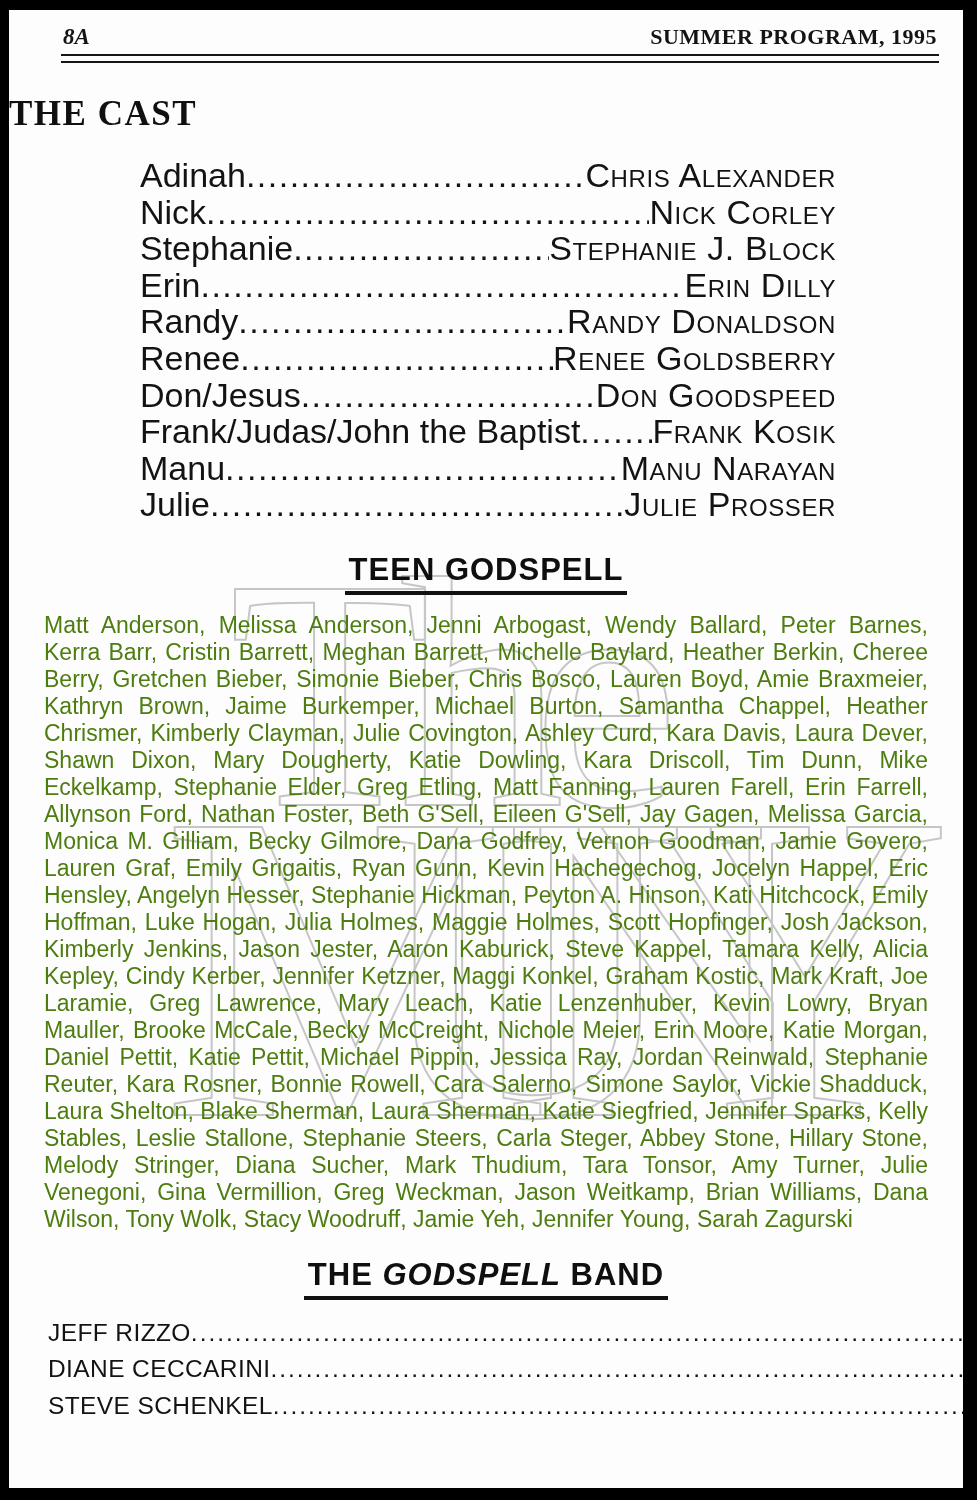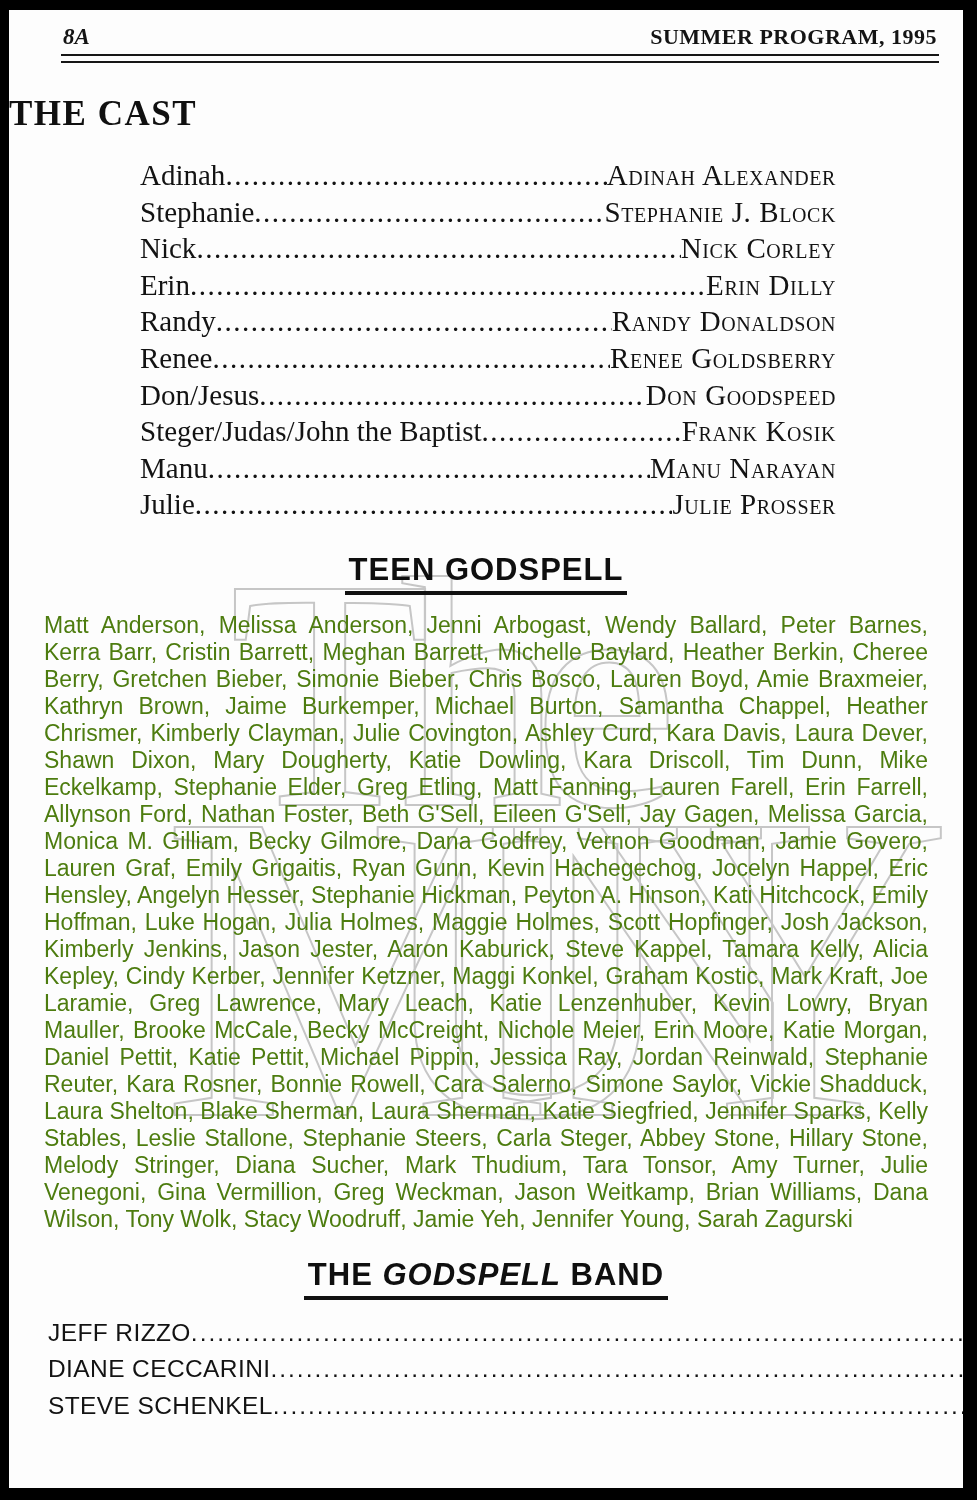--- a/index.html
+++ b/index.html
@@ -13,21 +13,21 @@
   
   .page-header { display:flex; justify-content:space-between; align-items:flex-start; margin:14px 26px 0 54px; color:#141414; }
   .page-number { font:italic 700 23px "Liberation Serif", serif; }
   .header-title { font:600 22px "Liberation Serif", serif; letter-spacing:0.5px; }
   .double-rule { margin:4px 24px 0 52px; height:5px; border-top:2.5px solid #161616; border-bottom:2.5px solid #161616; }
 
   
   .cast-title { margin-top:31px; text-align:left; font:700 35px "Liberation Serif", serif; letter-spacing:1.5px; color:#101010; }
   .cast-list { width:696px; margin:23px 0 0 131px; }
   .leader-row { display:flex; align-items:baseline; color:#131313; }
-  .cast-list .leader-row { font-size:29px; line-height:36.6px; font-family:Liberation Serif, serif; }
+  .cast-list .leader-row { font-size:34px; line-height:36.6px; font-family:Liberation Sans, sans-serif; }
   .cast-actor { font-variant:small-caps; letter-spacing:0.6px; white-space:nowrap; }
   .cast-role { white-space:nowrap; }
   .dots { flex:1 1 auto; min-width:10px; overflow:hidden; white-space:nowrap; }
   .dots::after { content:"...................................................................................................................................................................................................."; letter-spacing:1.5px; }
 
   
   .section-heading { text-align:center; font-family:"Liberation Sans", sans-serif; color:#0f0f0f; }
   .ensemble-heading { margin-top:29px; }
   .underlined { display:inline-block; border-bottom:4px solid #111; padding:0 4px 3px 4px; font:700 31px "Liberation Sans", sans-serif; letter-spacing:1px; }
   .italic-part { font-style:italic;margin-top:16px; }
@@ -61,31 +61,31 @@
         <span class="header-title">SUMMER PROGRAM, 1995</span>
       </div>
       <div class="double-rule"></div>
 
       <div class="cast-title">THE CAST</div>
 
       <div class="cast-list">
         <div class="leader-row">
           <span class="cast-role">Adinah</span>
             <span class="dots"></span>
-            <span class="cast-actor">Adinah Alexander</span>
+            <span class="cast-actor">Chris Alexander</span>
+        </div>
+        <div class="leader-row">
+          <span class="cast-role">Nick</span>
+            <span class="dots"></span>
+            <span class="cast-actor">Nick Corley</span>
         </div>
         <div class="leader-row">
           <span class="cast-role">Stephanie</span>
             <span class="dots"></span>
             <span class="cast-actor">Stephanie J. Block</span>
-        </div>
-        <div class="leader-row">
-          <span class="cast-role">Nick</span>
-            <span class="dots"></span>
-            <span class="cast-actor">Nick Corley</span>
         </div>
         <div class="leader-row">
           <span class="cast-role">Erin</span>
             <span class="dots"></span>
             <span class="cast-actor">Erin Dilly</span>
         </div>
         <div class="leader-row">
           <span class="cast-role">Randy</span>
             <span class="dots"></span>
             <span class="cast-actor">Randy Donaldson</span>
@@ -94,21 +94,21 @@
           <span class="cast-role">Renee</span>
             <span class="dots"></span>
             <span class="cast-actor">Renee Goldsberry</span>
         </div>
         <div class="leader-row">
           <span class="cast-role">Don/Jesus</span>
             <span class="dots"></span>
             <span class="cast-actor">Don Goodspeed</span>
         </div>
         <div class="leader-row">
-          <span class="cast-role">Steger/Judas/John the Baptist</span>
+          <span class="cast-role">Frank/Judas/John the Baptist</span>
             <span class="dots"></span>
             <span class="cast-actor">Frank Kosik</span>
         </div>
         <div class="leader-row">
           <span class="cast-role">Manu</span>
             <span class="dots"></span>
             <span class="cast-actor">Manu Narayan</span>
         </div>
         <div class="leader-row">
           <span class="cast-role">Julie</span>

